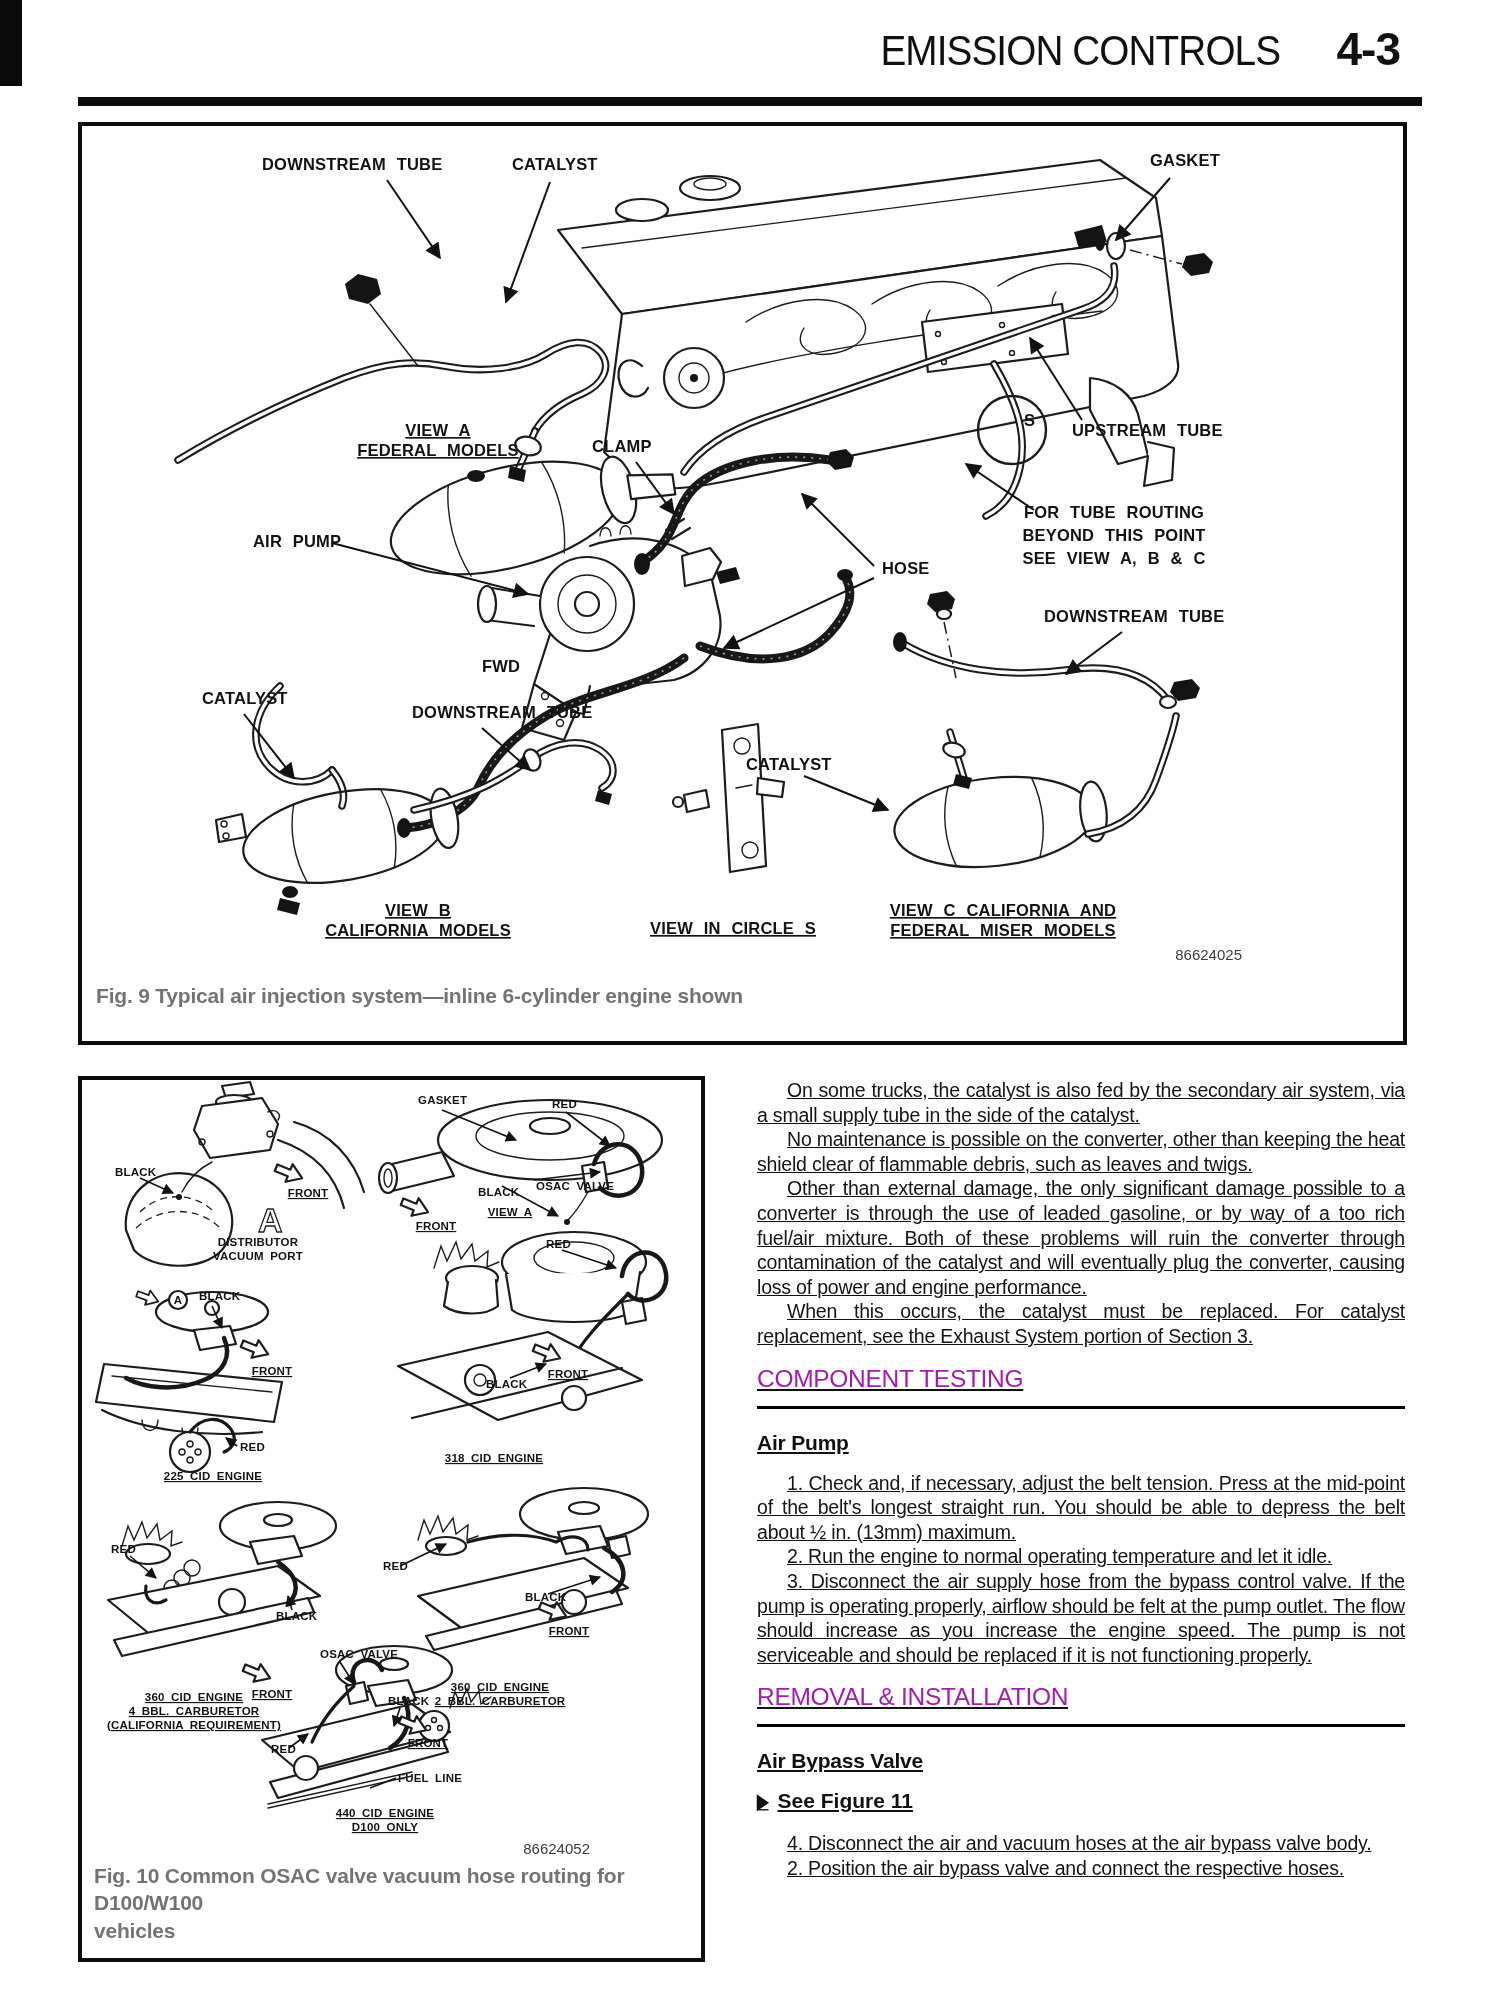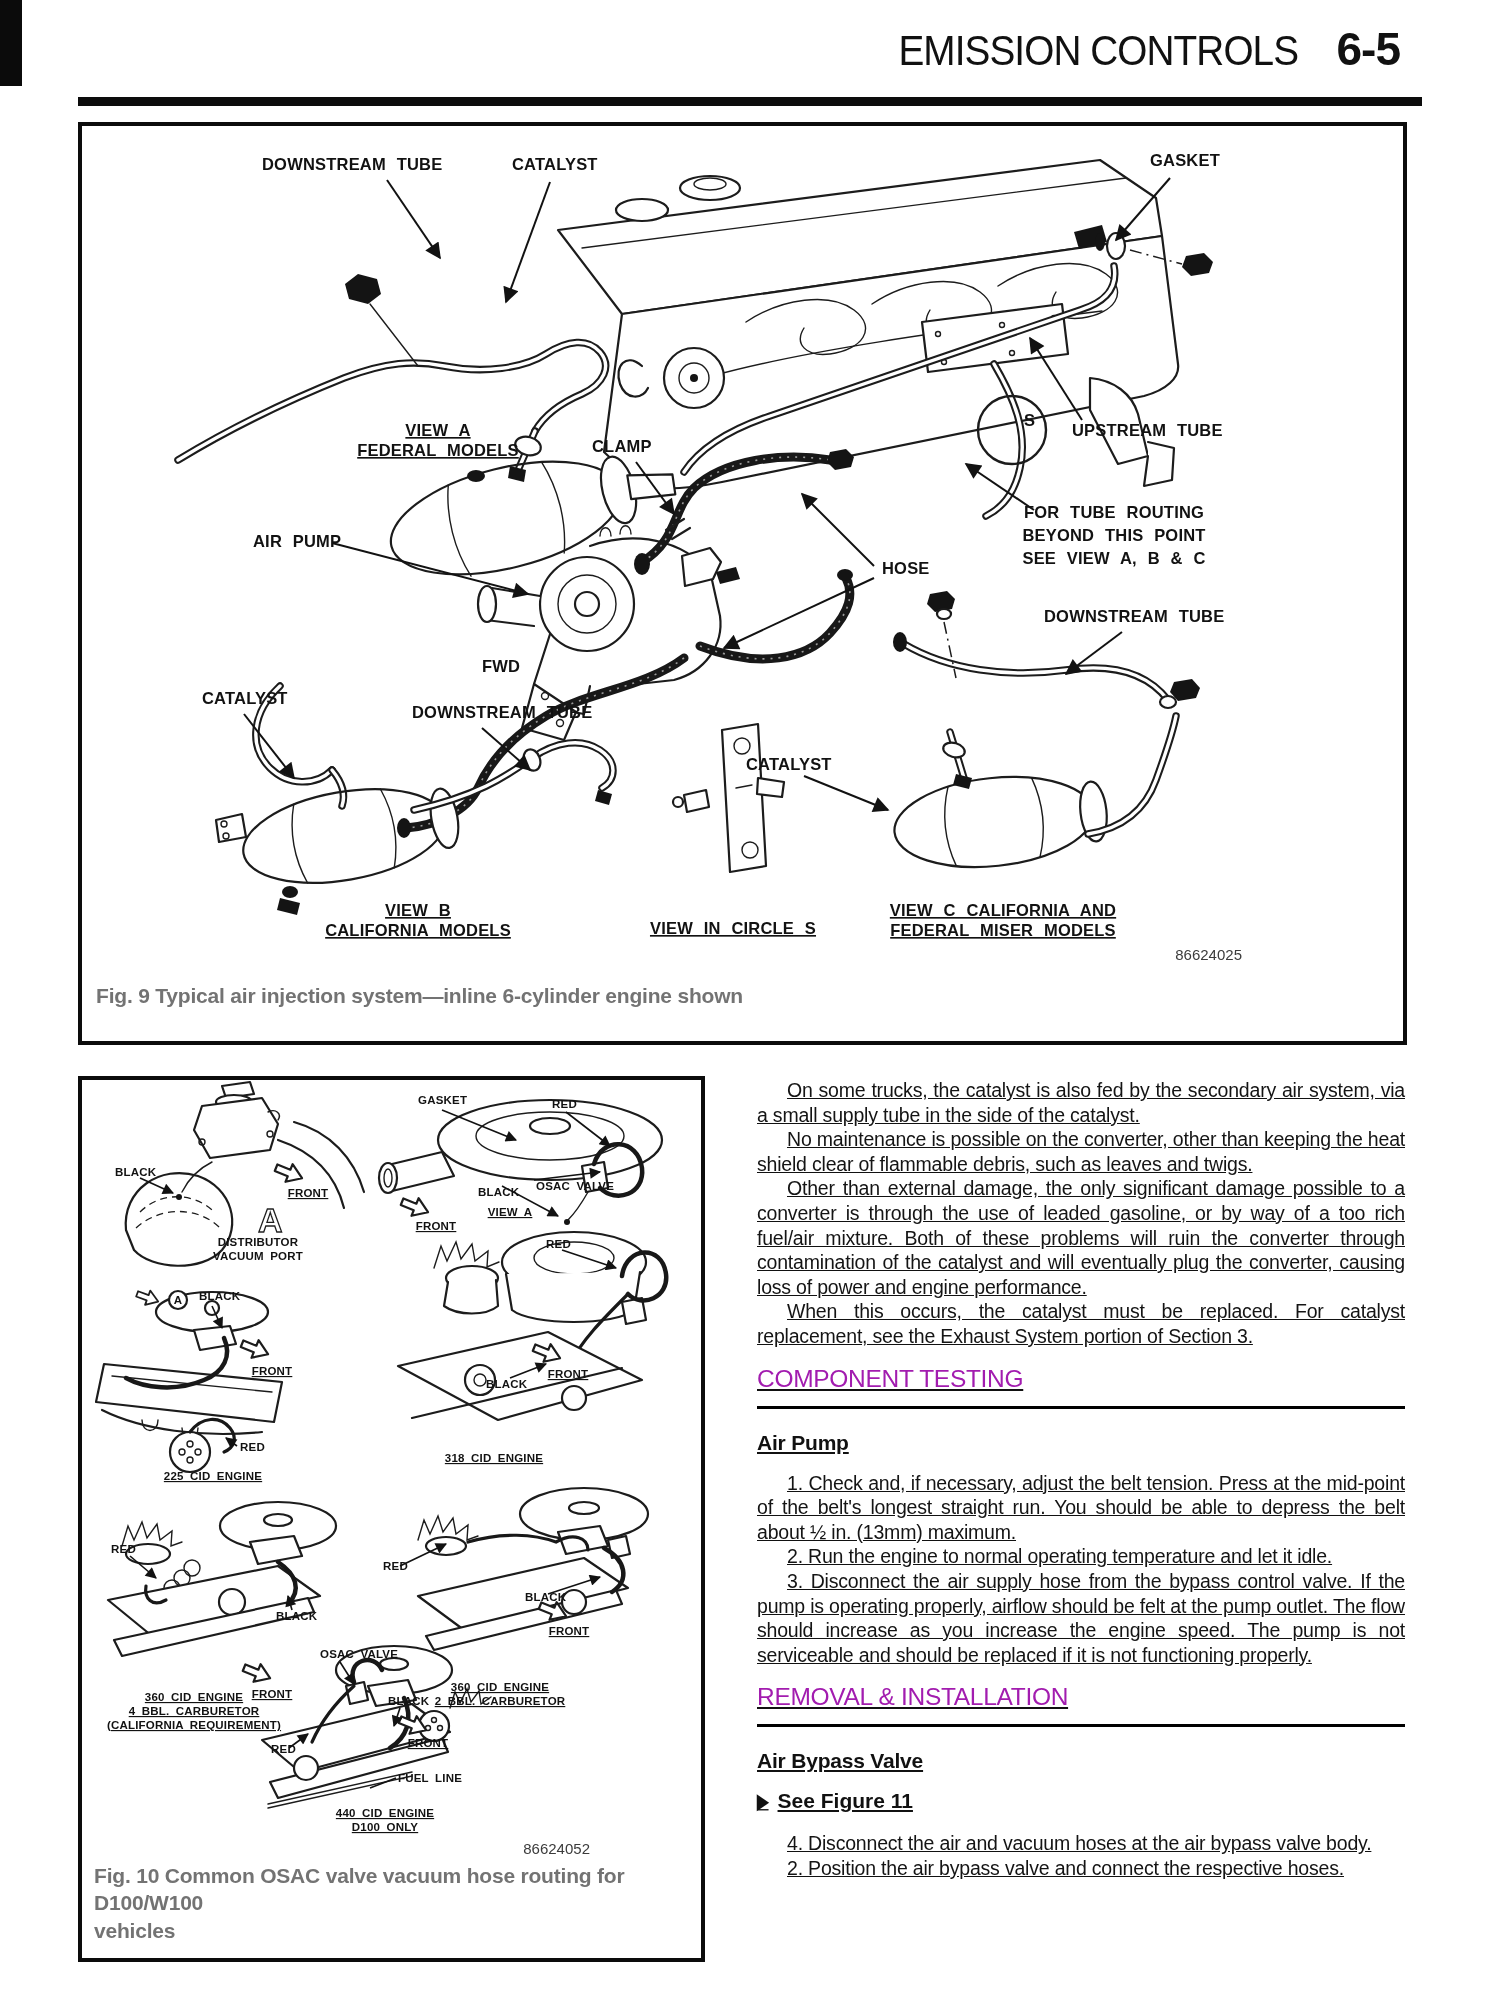--- a/index.html
+++ b/index.html
@@ -1,19 +1,19 @@
 <!DOCTYPE html>
 <html><head>
 <meta charset="utf-8">
 <style>
   html,body{margin:0;padding:0;background:#e8e8e8;}
   .page{position:relative;width:1500px;height:1992px;background:#ffffff;overflow:hidden;
         font-family:"Liberation Sans",sans-serif;color:#111;}
   .scan-bar{position:absolute;left:0;top:0;width:22px;height:86px;background:#0b0b0b;}
-  .hdr{position:absolute;top:22px;right:100px;display:flex;align-items:baseline;gap:38px;}
+  .hdr{position:absolute;top:22px;right:100px;display:flex;align-items:baseline;gap:56px;}
   .hdr .t{font-size:43px;font-weight:400;letter-spacing:-1px;display:inline-block;
           transform:scaleX(.9);transform-origin:right center;white-space:nowrap;}
   .hdr .n{font-size:46px;font-weight:700;letter-spacing:-1px;}
   .hdr-rule{position:absolute;left:78px;top:97px;width:1344px;height:9px;background:#0c0c0c;}
   .figbox{position:absolute;border:4px solid #0c0c0c;background:#fff;}
   #fig9{left:78px;top:122px;width:1321px;height:915px;}
   #fig10{left:78px;top:1076px;width:619px;height:878px;}
   .cap{position:absolute;font-weight:700;font-size:21px;letter-spacing:-0.2px;line-height:1.3;color:#737373;}
   #fig9 .cap{left:14px;top:856px;width:900px;}
   #fig10 .cap{left:12px;top:782px;width:580px;}
@@ -52,21 +52,21 @@
   .oa{font-weight:700;font-size:34px;fill:none;stroke:#1c1c1c;stroke-width:1.3;}
 </style>
 </head>
 <body>
 
 <div class="page">
   <div class="scan-bar"></div>
 
   <div class="hdr">
     <span class="t">EMISSION CONTROLS</span>
-    <span class="n">6-5</span>
+    <span class="n">4-3</span>
   </div>
   <div class="hdr-rule"></div>
 
   <div class="figbox" id="fig9">
     <svg width="1313" height="907" viewBox="0 0 1313 907">
       <defs>
         <marker id="a9" viewBox="0 0 10 10" refX="9" refY="5" markerWidth="9" markerHeight="8" orient="auto">
             <path d="M0 0L10 5L0 10z" fill="#121212"></path>
           </marker>
         <pattern id="st9" width="7" height="7" patternUnits="userSpaceOnUse">

